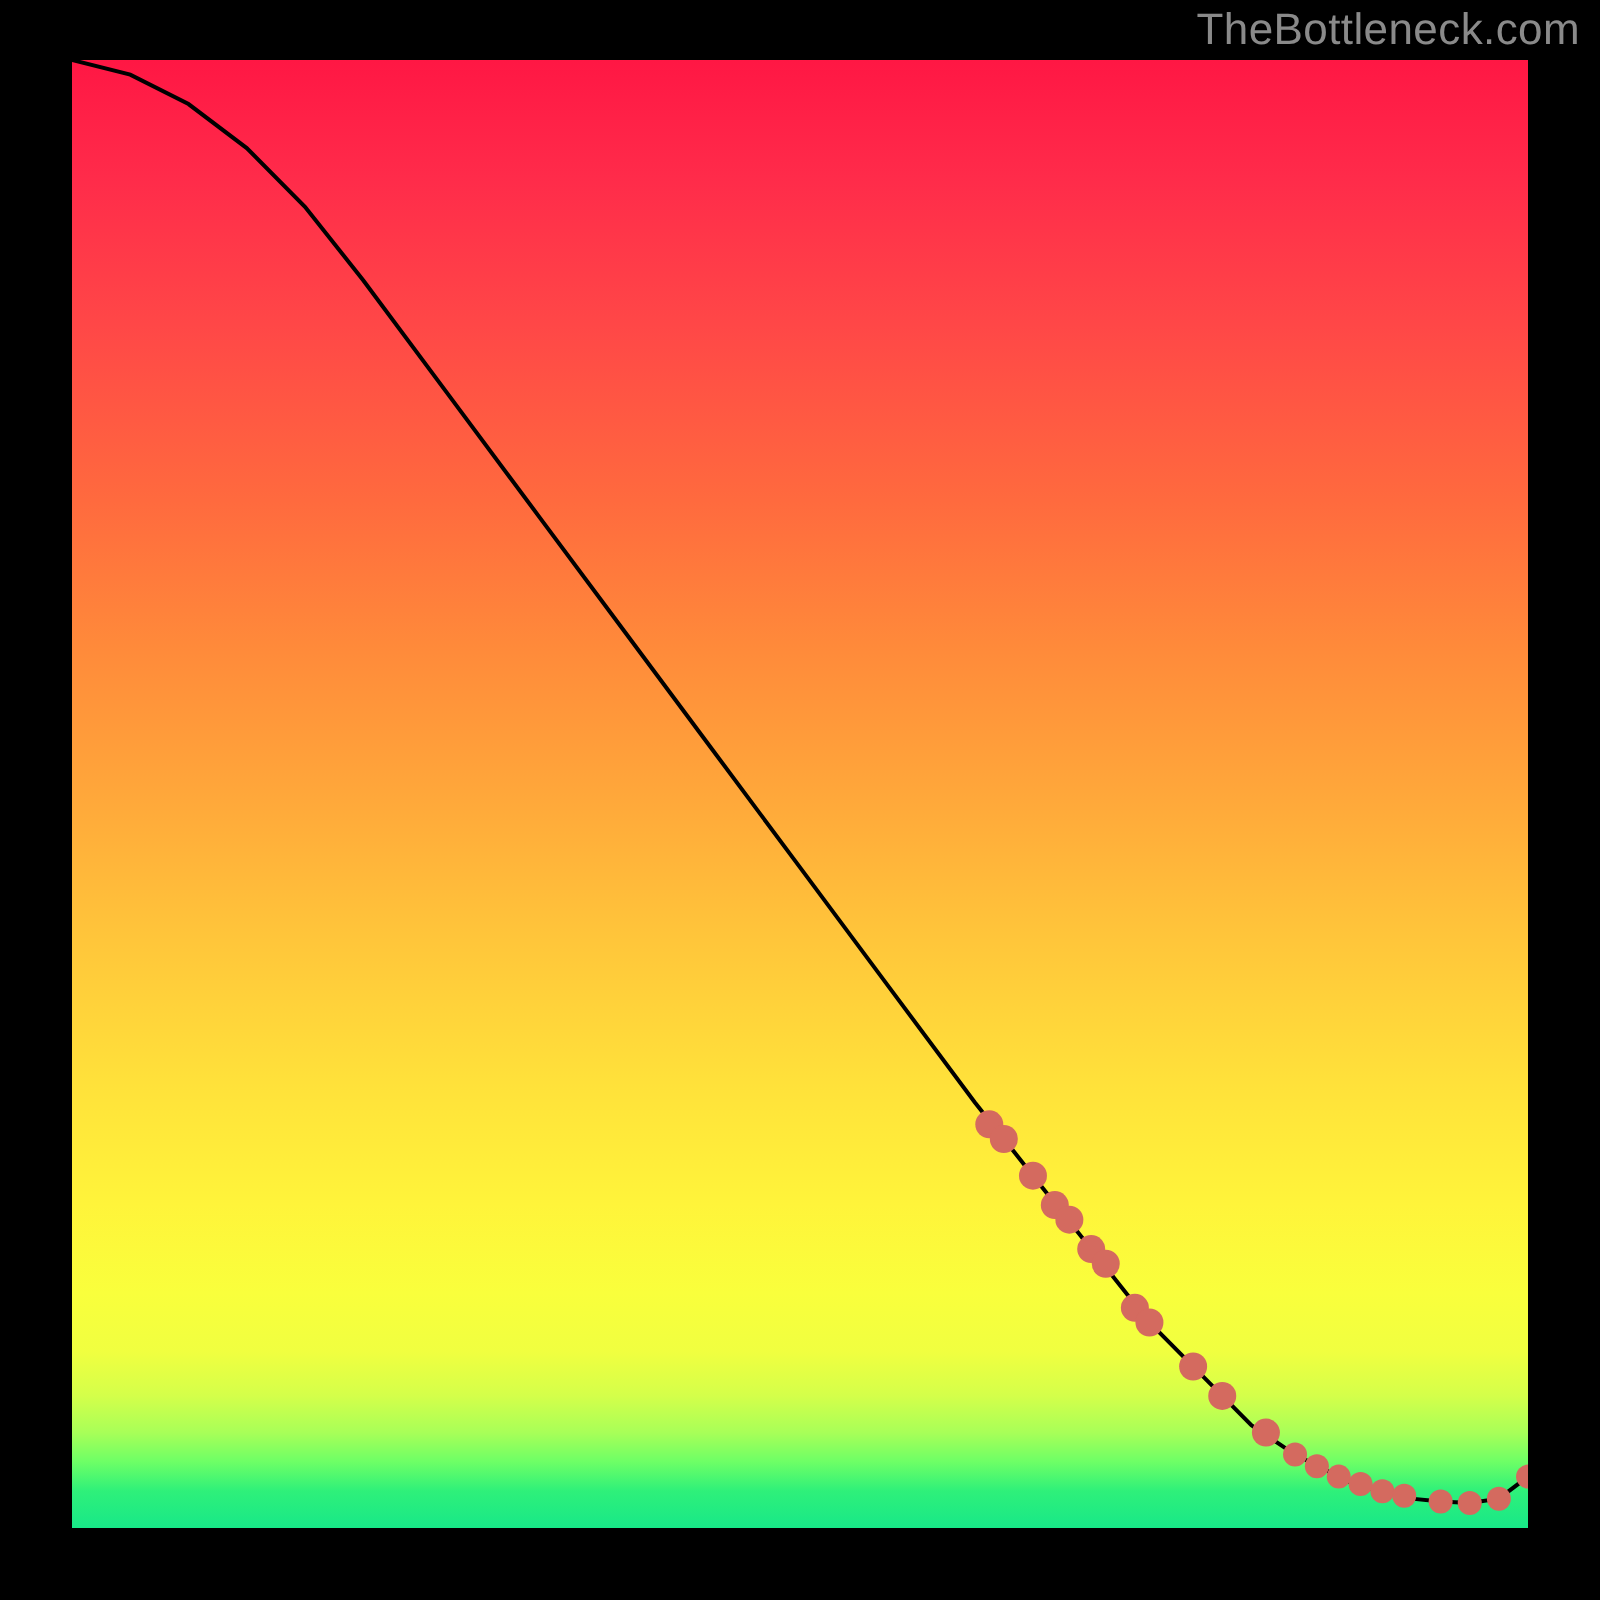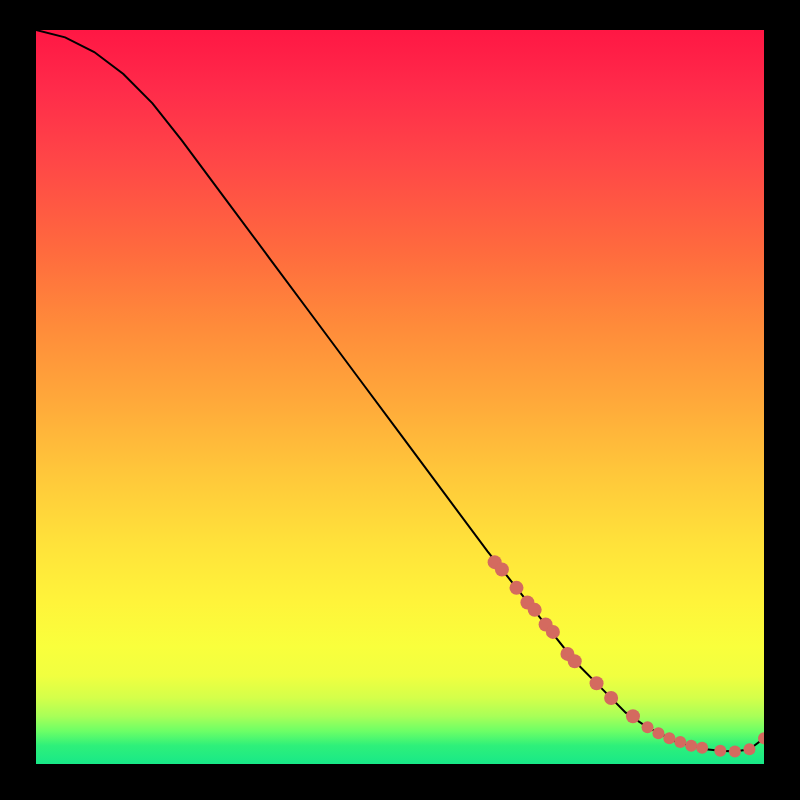--- a/index.html
+++ b/index.html
@@ -69,20 +69,21 @@
   .marker {
     fill: #d46a5f; 
     stroke: #d46a5f;
     stroke-width: 0;
   }
 </style>
 </head>
 <body>
 
 <div class="frame">
+  <div class="watermark">TheBottleneck.com</div>
 
   <div class="plot-box">
     <svg class="overlay" viewBox="0 0 728 734" preserveAspectRatio="none">
       <path id="curve-path" class="curve" d="M0.00 0.00 L29.12 7.34 L58.24 22.02 L87.36 44.04 L116.48 73.40 L145.60 110.10 L189.28 168.82 L232.96 227.54 L276.64 286.26 L320.32 344.98 L364.00 403.70 L407.68 462.42 L451.36 521.14 L480.48 557.84 L509.60 594.54 L538.72 631.24 L567.84 660.60 L589.68 682.62 L611.52 697.30 L626.08 704.64 L640.64 711.98 L655.20 715.65 L669.76 719.32 L684.32 720.79 L698.88 721.52 L713.44 719.32 L728.00 708.31"></path>
       <g id="markers-group">
           <circle cx="458.64" cy="532.15" r="7" class="marker"></circle>
           <circle cx="465.92" cy="539.49" r="7" class="marker"></circle>
           <circle cx="480.48" cy="557.84" r="7" class="marker"></circle>
           <circle cx="491.40" cy="572.52" r="7" class="marker"></circle>
           <circle cx="498.68" cy="579.86" r="7" class="marker"></circle>

